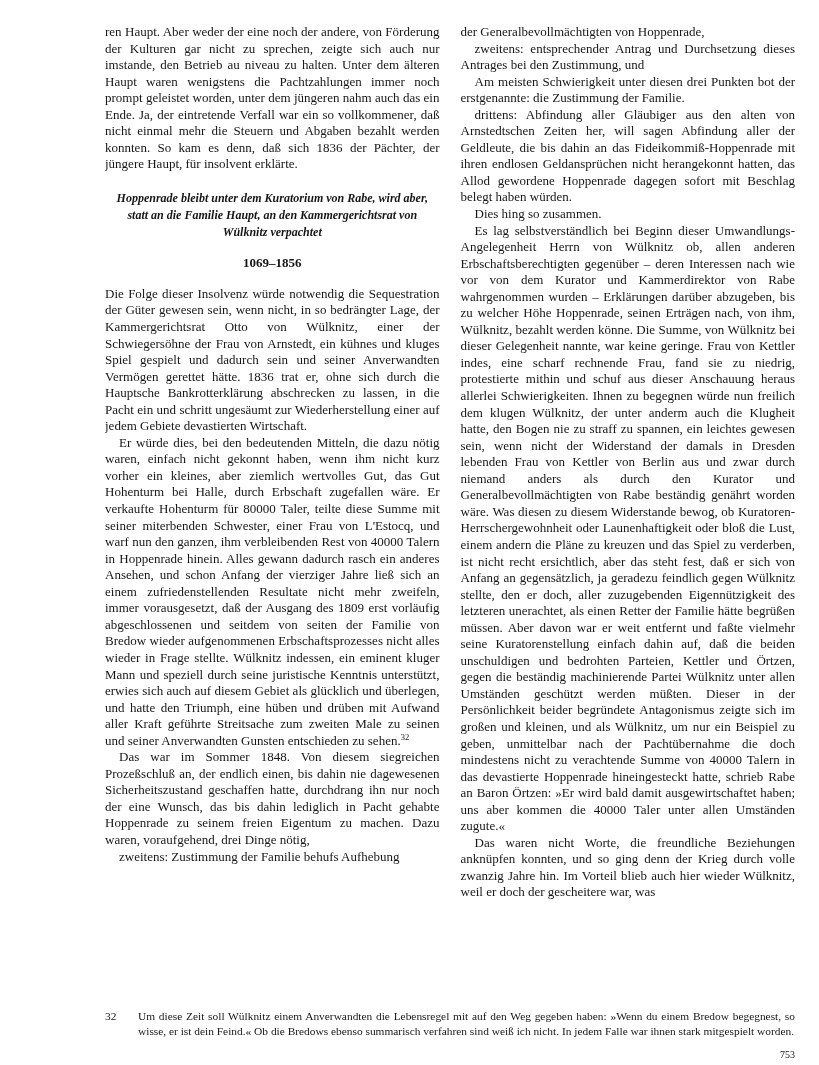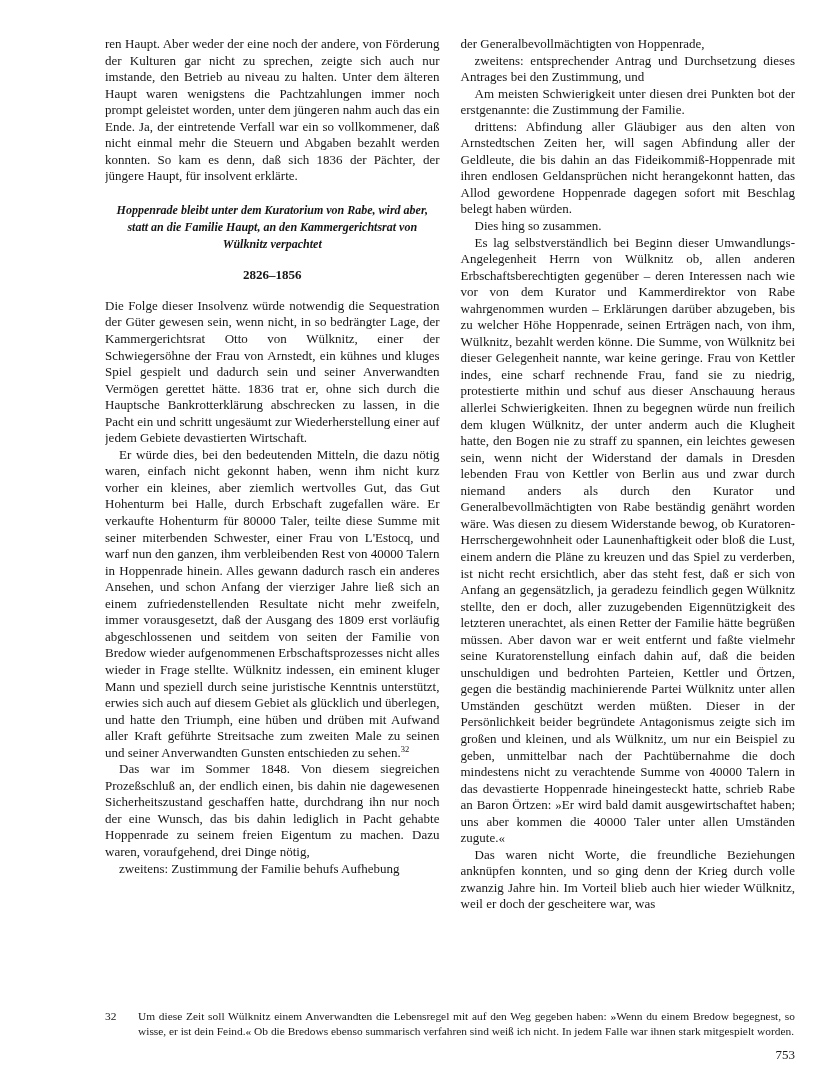--- a/index.html
+++ b/index.html
@@ -3,21 +3,21 @@
 <meta charset="utf-8">
 <style>
   html,body{margin:0;padding:0}
   body{
     width:819px;height:1065px;background:#ffffff;
     font-family:"Liberation Serif","DejaVu Serif",serif;
     color:#161616;
   }
   .page{
     position:relative;width:819px;height:1065px;overflow:hidden;
-    padding:36px 24px 0 105px;box-sizing:border-box;background:#ffffff;
+    padding:24px 24px 0 105px;box-sizing:border-box;background:#ffffff;
   }
   .columns{display:flex;gap:21px;height:978px;overflow:hidden}
   .col{
     flex:1;min-width:0;
     font-size:13px;line-height:16.55px;
     text-align:justify;hyphens:auto;-webkit-hyphens:auto;
   }
   p{margin:0;padding:0}
   p.indent{text-indent:14px}
   .section-heading{
@@ -29,33 +29,33 @@
     margin:14px 0 15px 0;font-size:13px;line-height:16px;
   }
   sup.fn-ref{font-size:8.5px;vertical-align:super;line-height:0}
   .footnote{
     position:absolute;left:105px;right:24px;top:1009px;
     display:flex;font-size:11.4px;line-height:14.6px;text-align:justify;
   }
   .fn-num{flex:0 0 33px}
   .fn-text{flex:1;hyphens:auto;-webkit-hyphens:auto}
   .page-number{
-    position:absolute;right:24px;bottom:3px;font-size:13px;line-height:14px;
+    position:absolute;right:24px;bottom:3px;font-size:10px;line-height:14px;
   }
 </style>
 </head>
 <body>
 
 <div class="page">
   <div class="columns">
 
     <div class="col">
       <p class="noindent">ren Haupt. Aber weder der eine noch der andere, von Förderung der Kulturen gar nicht zu sprechen, zeigte sich auch nur imstande, den Betrieb au niveau zu halten. Unter dem älteren Haupt waren wenigstens die Pachtzahlungen immer noch prompt geleistet worden, unter dem jüngeren nahm auch das ein Ende. Ja, der eintretende Verfall war ein so vollkommener, daß nicht einmal mehr die Steuern und Abgaben bezahlt werden konnten. So kam es denn, daß sich 1836 der Pächter, der jüngere Haupt, für insolvent erklärte.</p>
       <h2 class="section-heading">Hoppenrade bleibt unter dem Kuratorium von Rabe, wird aber, statt an die Familie Haupt, an den Kammergerichtsrat von Wülknitz verpachtet</h2>
-      <div class="date-heading">2826–1856</div>
+      <div class="date-heading">1069–1856</div>
       <p class="noindent">Die Folge dieser Insolvenz würde notwendig die Sequestration der Güter gewesen sein, wenn nicht, in so bedrängter Lage, der Kammergerichtsrat Otto von Wülknitz, einer der Schwiegersöhne der Frau von Arnstedt, ein kühnes und kluges Spiel gespielt und dadurch sein und seiner Anverwandten Vermögen gerettet hätte. 1836 trat er, ohne sich durch die Hauptsche Bankrotterklärung abschrecken zu lassen, in die Pacht ein und schritt ungesäumt zur Wiederherstellung einer auf jedem Gebiete devastierten Wirtschaft.</p>
       <p class="indent"><span>Er würde dies, bei den bedeutenden Mitteln, die dazu nötig waren, einfach nicht gekonnt haben, wenn ihm nicht kurz vorher ein kleines, aber ziemlich wertvolles Gut, das Gut Hohenturm bei Halle, durch Erbschaft zugefallen wäre. Er verkaufte Hohenturm für 80000 Taler, teilte diese Summe mit seiner miterbenden Schwester, einer Frau von L'Estocq, und warf nun den ganzen, ihm verbleibenden Rest von 40000 Talern in Hoppenrade hinein. Alles gewann dadurch rasch ein anderes Ansehen, und schon Anfang der vierziger Jahre ließ sich an einem zufriedenstellenden Resultate nicht mehr zweifeln, immer vorausgesetzt, daß der Ausgang des 1809 erst vorläufig abgeschlossenen und seitdem von seiten der Familie von Bredow wieder aufgenommenen Erbschaftsprozesses nicht alles wieder in Frage stellte. Wülknitz indessen, ein eminent kluger Mann und speziell durch seine juristische Kenntnis unterstützt, erwies sich auch auf diesem Gebiet als glücklich und überlegen, und hatte den Triumph, eine hüben und drüben mit Aufwand aller Kraft geführte Streitsache zum zweiten Male zu seinen und seiner Anverwandten Gunsten entschieden zu sehen.</span><sup class="fn-ref">32</sup></p>
       <p class="indent">Das war im Sommer 1848. Von diesem siegreichen Prozeßschluß an, der endlich einen, bis dahin nie dagewesenen Sicherheitszustand geschaffen hatte, durchdrang ihn nur noch der eine Wunsch, das bis dahin lediglich in Pacht gehabte Hoppenrade zu seinem freien Eigentum zu machen. Dazu waren, voraufgehend, drei Dinge nötig,</p>
       <p class="indent">zweitens: Zustimmung der Familie behufs Aufhebung</p>
     </div>
 
     <div class="col">
       <p class="noindent">der Generalbevollmächtigten von Hoppenrade,</p>
       <p class="indent">zweitens: entsprechender Antrag und Durchsetzung dieses Antrages bei den Zustimmung, und</p>
       <p class="indent">Am meisten Schwierigkeit unter diesen drei Punkten bot der erstgenannte: die Zustimmung der Familie.</p>

